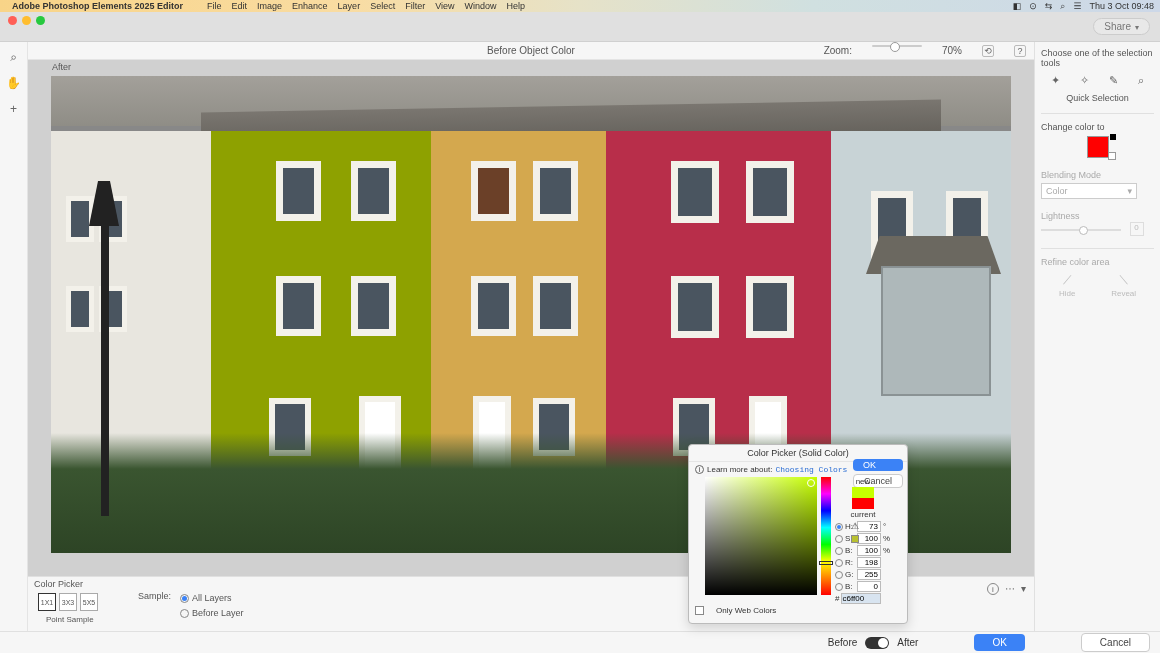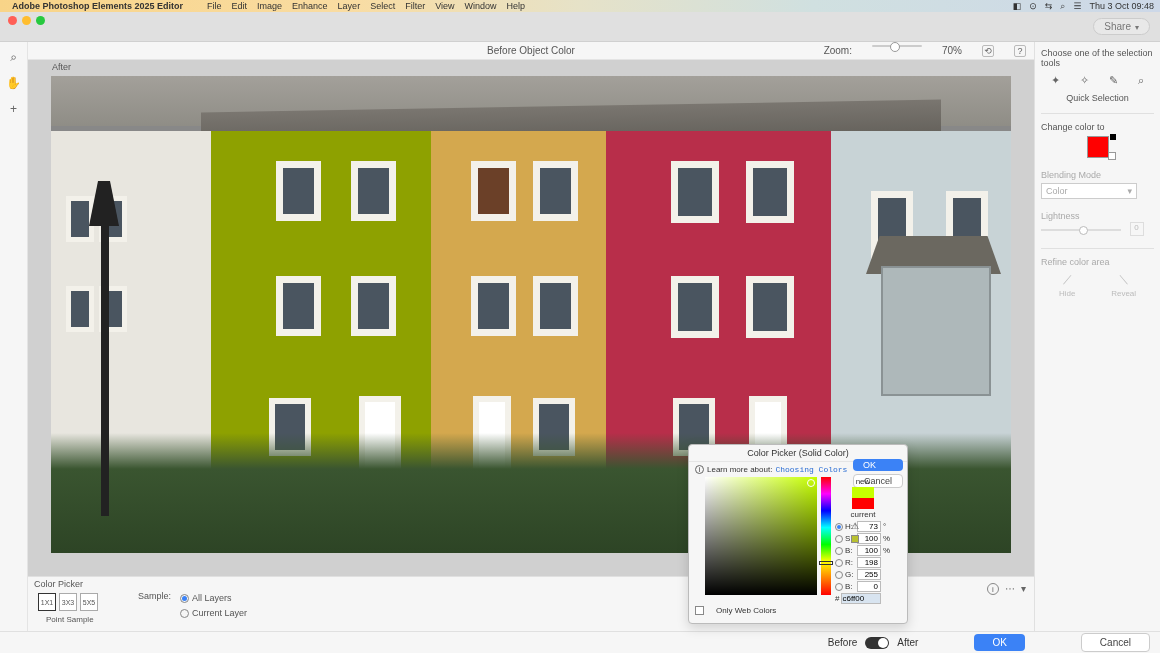--- a/index.html
+++ b/index.html
@@ -242,21 +242,21 @@
       </div>
       <span class="pslabel">Point Sample</span>
       <div class="sampleblock">
         <div class="radio">
           <span class="slabel">Sample:</span>
           <span class="rdot on"></span>
           <span>All Layers</span>
         </div>
         <div class="radio" style="margin-left:42px;">
           <span class="rdot"></span>
-          <span>Current Layer</span>
+          <span>Before Layer</span>
         </div>
       </div>
       <div class="optright">
         <div class="circ">i</div>
         <span>⋯</span>
         <span>▾</span>
       </div>
     </div>
   </div>
 

